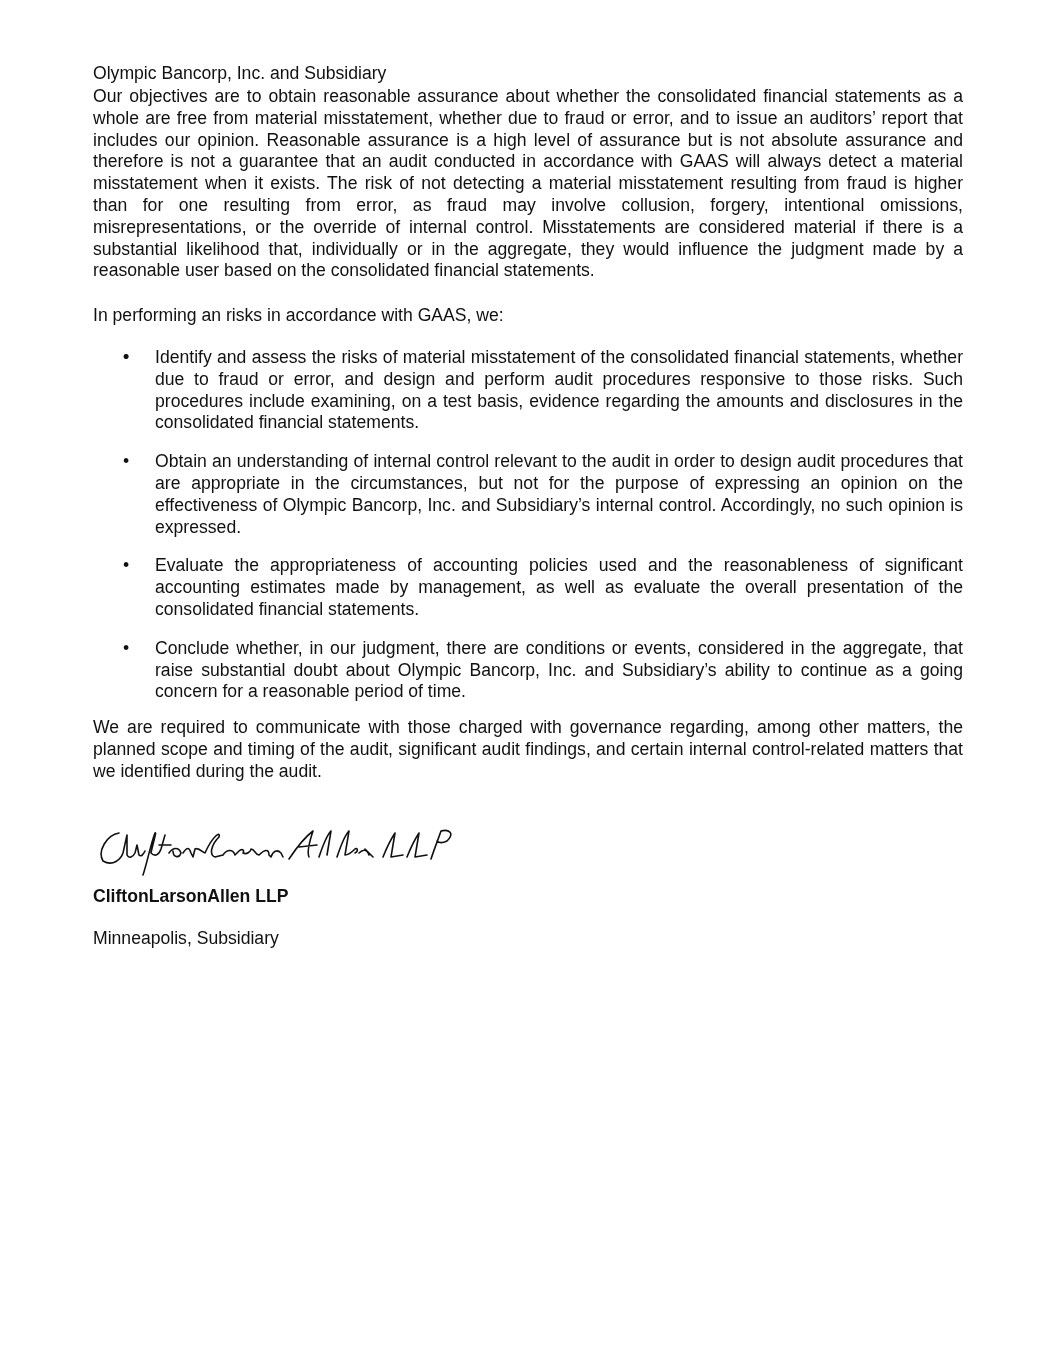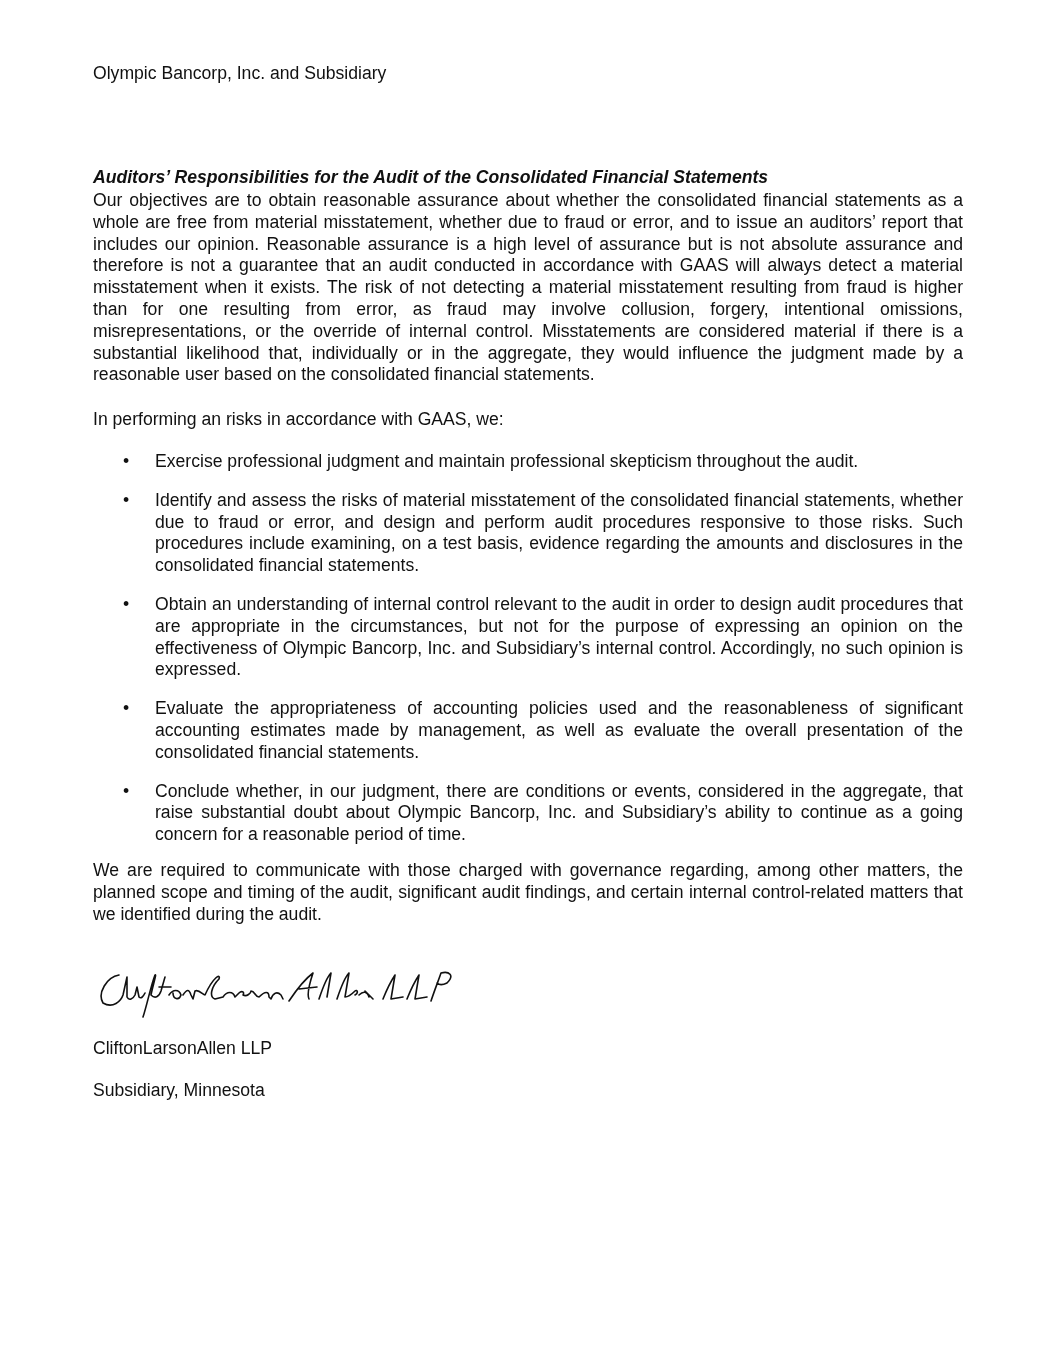--- a/index.html
+++ b/index.html
@@ -8,48 +8,47 @@
   .page { position:absolute; left:93px; top:62px; width:870px; }
   .addressee { line-height:22px; }
   .section-title { margin-top:82px; font-weight:bold; font-style:italic; line-height:22px; }
   .para { text-align:justify; line-height:21.8px; margin:2px 0 0 0; }
   .para.gap { margin-top:23px; }
   ul.bullets { list-style:none; margin:20px 0 0 0; padding:0; }
   ul.bullets li { position:relative; padding-left:62px; text-align:justify; line-height:21.8px; margin-bottom:17px; }
   ul.bullets li .dot { position:absolute; left:30px; top:0; }
   .closing { margin-top:-3px; }
   .signature { margin-top:40px; height:60px; }
-  .firm { font-weight:normal; margin-top:12px; line-height:22px; }
+  .firm { font-weight:bold; margin-top:2px; line-height:22px; }
   .location { margin-top:20px; line-height:22px; }
 </style>
 </head>
 <body>
 
 <div class="page">
   <div class="addressee">
     <div>Olympic Bancorp, Inc. and Subsidiary</div>
   </div>
 
-  <div class="section-title">Auditors’ Responsibilities for the Audit of the Consolidated Financial Statements</div>
   <p class="para">Our objectives are to obtain reasonable assurance about whether the consolidated financial statements as a whole are free from material misstatement, whether due to fraud or error, and to issue an auditors’ report that includes our opinion. Reasonable assurance is a high level of assurance but is not absolute assurance and therefore is not a guarantee that an audit conducted in accordance with GAAS will always detect a material misstatement when it exists. The risk of not detecting a material misstatement resulting from fraud is higher than for one resulting from error, as fraud may involve collusion, forgery, intentional omissions, misrepresentations, or the override of internal control. Misstatements are considered material if there is a substantial likelihood that, individually or in the aggregate, they would influence the judgment made by a reasonable user based on the consolidated financial statements.</p>
   <p class="para gap">In performing an risks in accordance with GAAS, we:</p>
 
   <ul class="bullets">
-    <li><span class="dot">•</span><span>Exercise professional judgment and maintain professional skepticism throughout the audit.</span></li>
+    <li><span class="dot">•</span></li>
     <li><span class="dot">•</span><span>Identify and assess the risks of material misstatement of the consolidated financial statements, whether due to fraud or error, and design and perform audit procedures responsive to those risks. Such procedures include examining, on a test basis, evidence regarding the amounts and disclosures in the consolidated financial statements.</span></li>
     <li><span class="dot">•</span><span>Obtain an understanding of internal control relevant to the audit in order to design audit procedures that are appropriate in the circumstances, but not for the purpose of expressing an opinion on the effectiveness of Olympic Bancorp, Inc. and Subsidiary’s internal control. Accordingly, no such opinion is expressed.</span></li>
     <li><span class="dot">•</span><span>Evaluate the appropriateness of accounting policies used and the reasonableness of significant accounting estimates made by management, as well as evaluate the overall presentation of the consolidated financial statements.</span></li>
     <li><span class="dot">•</span><span>Conclude whether, in our judgment, there are conditions or events, considered in the aggregate, that raise substantial doubt about Olympic Bancorp, Inc. and Subsidiary’s ability to continue as a going concern for a reasonable period of time.</span></li>
   </ul>
 
   <p class="para closing">We are required to communicate with those charged with governance regarding, among other matters, the planned scope and timing of the audit, significant audit findings, and certain internal control-related matters that we identified during the audit.</p>
 
   <div class="signature">
     <svg width="370" height="60" viewBox="0 0 370 60">
       <path d="M10,38 C4,28 14,12 26,10 M10,38 C20,44 28,36 30,30 L34,12 L34,32 C36,36 40,34 42,30 L44,22 L46,32 C48,34 50,32 52,28 M50,52 C54,40 58,20 62,10 C64,8 60,20 58,30 C62,34 66,32 68,26 L72,12 M66,22 L78,22 M76,30 C80,24 86,24 88,30 C86,36 80,34 80,28 M90,30 C94,24 96,24 98,30 L100,34 L102,26 C106,24 110,30 112,30 C120,12 128,8 126,14 C118,22 116,32 122,34 L130,32 C134,26 140,26 142,32 L146,28 C148,26 152,26 150,30 C154,32 158,28 158,26 C162,26 162,32 166,32 C172,26 176,26 176,32 L178,34 C180,28 184,26 188,30 L190,34 M196,36 C204,24 212,14 220,8 C216,20 214,30 216,34 M206,24 L224,22 M226,34 C230,22 234,12 238,8 L234,32 M244,34 C248,22 252,12 256,8 L252,32 C256,32 260,28 262,26 C264,24 266,28 262,30 M266,30 C270,26 274,26 276,32 M272,26 L280,34 M290,34 C294,24 298,16 302,10 L298,34 L310,32 M314,34 C318,24 322,16 326,10 L322,34 L334,32 M338,36 C342,24 346,14 348,8 C356,6 362,10 354,18 C350,20 346,20 344,18" fill="none" stroke="#111" stroke-width="1.6" stroke-linecap="round" stroke-linejoin="round"></path>
     </svg>
   </div>
 
   <div class="firm">CliftonLarsonAllen LLP</div>
   <div class="location">
-    <div>Subsidiary, Minnesota</div>
+    <div>Minneapolis, Subsidiary</div>
   </div>
 </div>
 
 </body></html>

